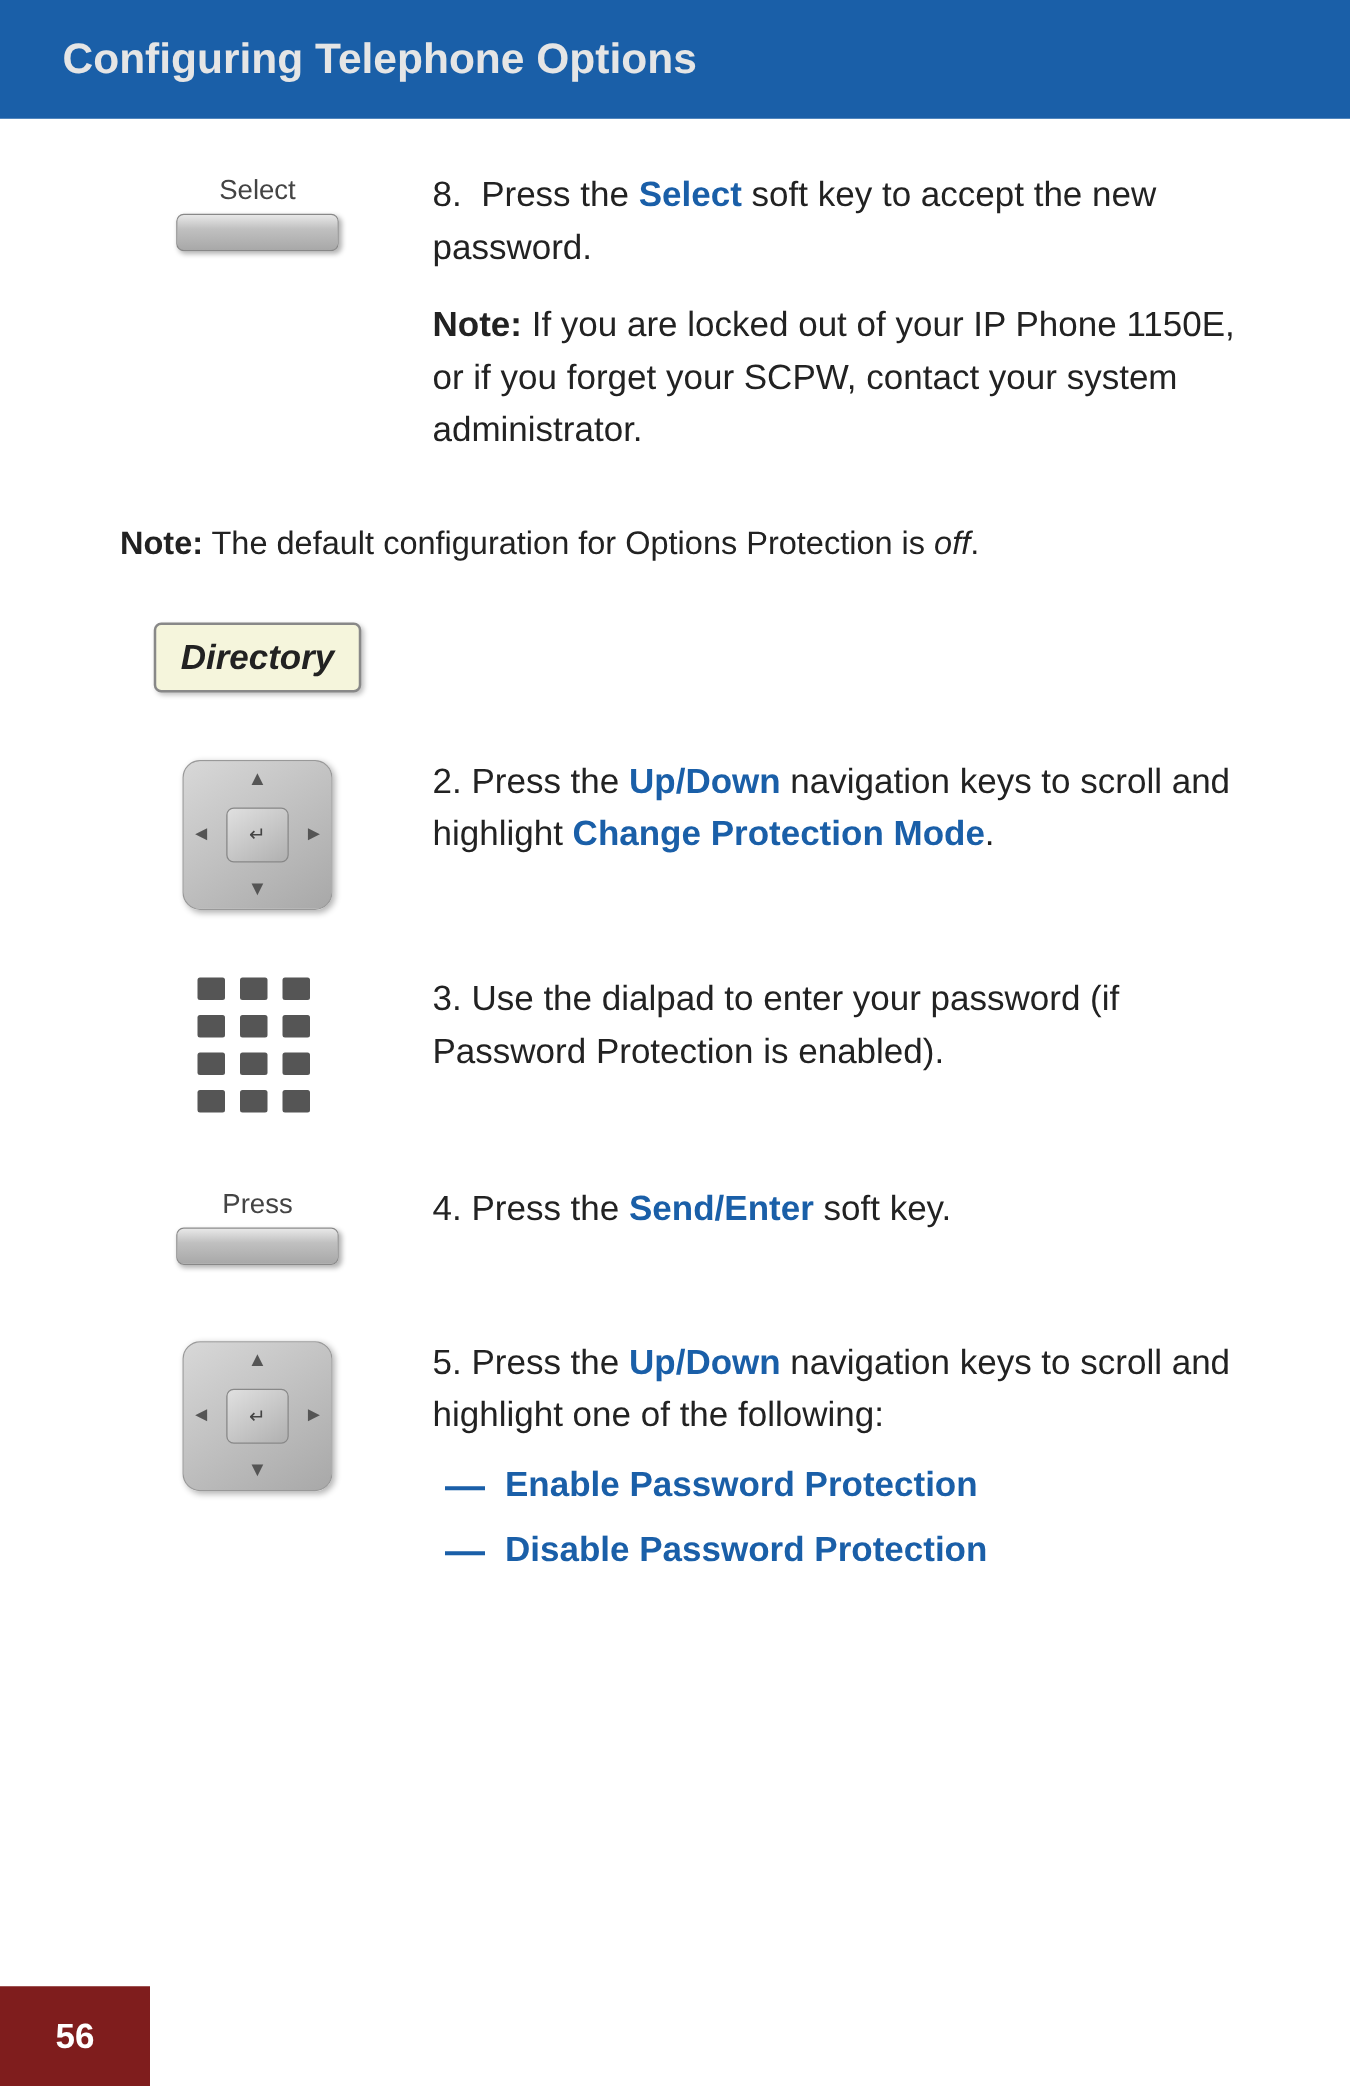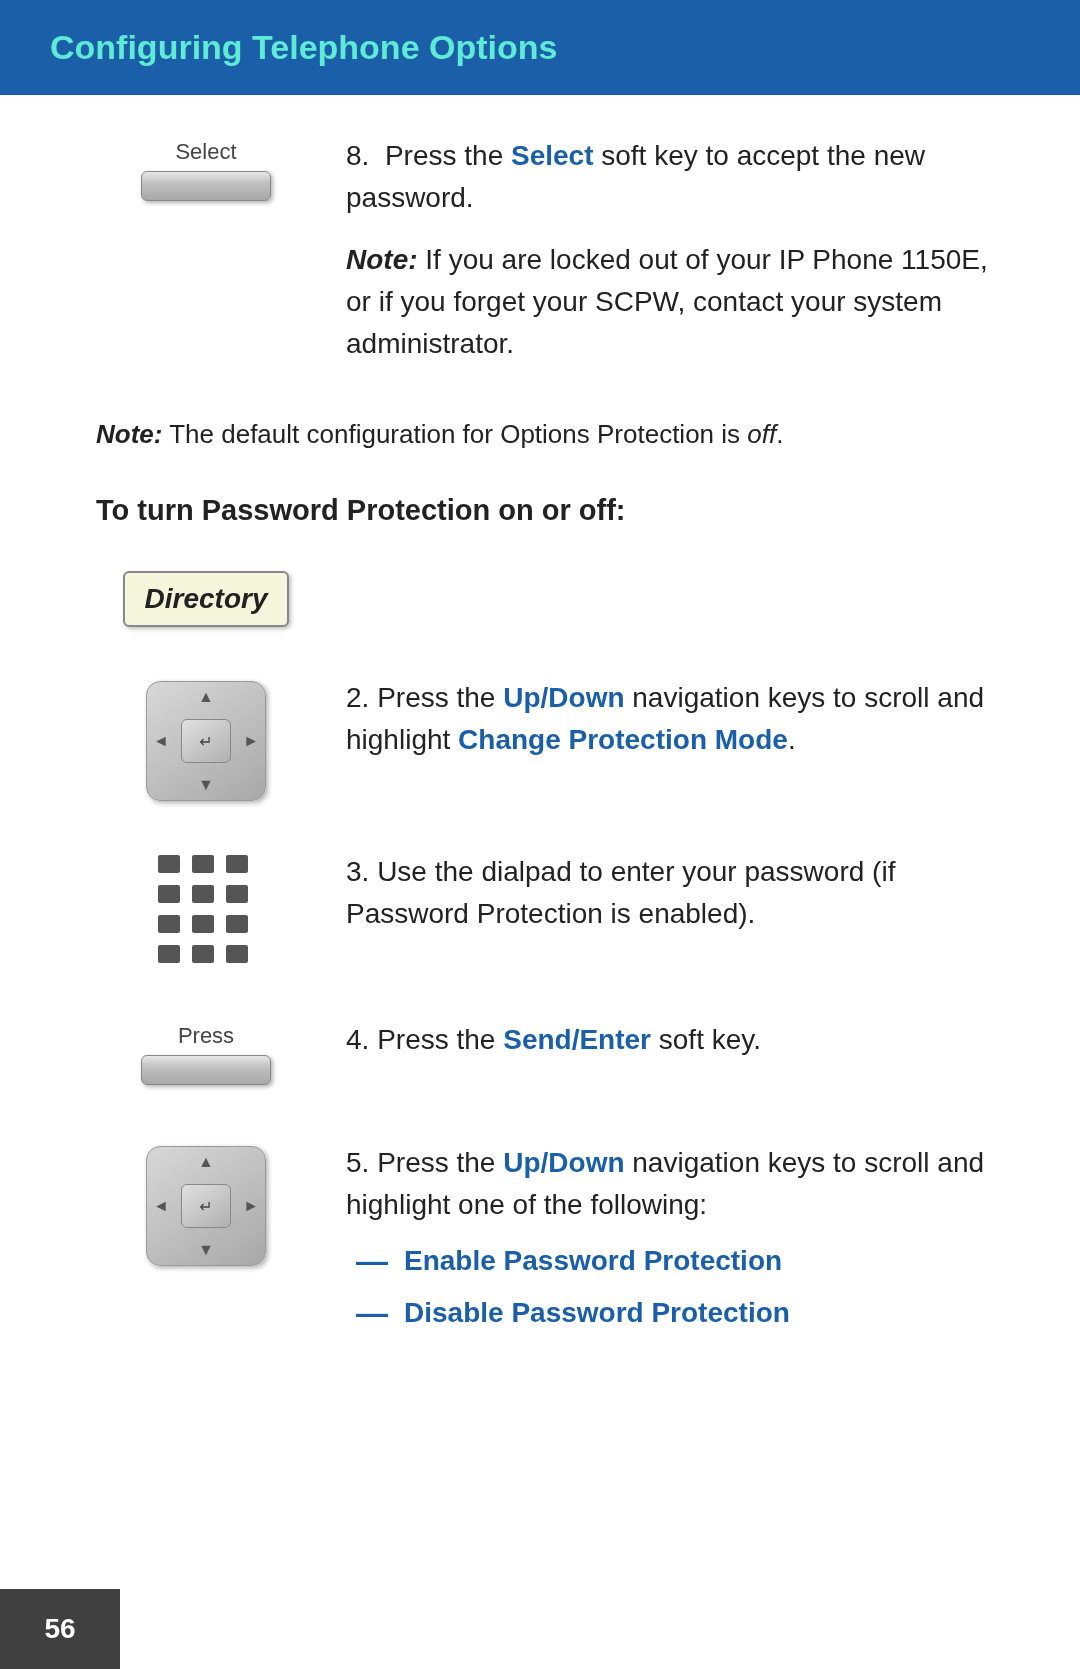--- a/index.html
+++ b/index.html
@@ -11,21 +11,21 @@
       font-size: 28px;
       color: #222;
       position: relative;
     }
     .header {
       background: #1a5fa8;
       padding: 28px 50px;
       margin-bottom: 40px;
     }
     .header-title {
-      color: #5eead4;
+      color: #e5e5e5;
       font-weight: bold;
       font-size: 34px;
     }
     .content {
       padding: 0 60px 80px 96px;
     }
     .step-row {
       display: flex;
       align-items: flex-start;
       margin-bottom: 50px;
@@ -95,21 +95,20 @@
       font-weight: bold;
     }
     
     .note-text {
       font-size: 26px;
       margin-bottom: 40px;
       line-height: 1.5;
     }
     .note-bold {
       font-weight: bold;
-      font-style: italic;
     }
     
     .section-heading {
       font-weight: bold;
       font-size: 29px;
       margin-bottom: 40px;
     }
     
     .bullet-list {
       margin-top: 14px;
@@ -127,21 +126,21 @@
       margin-right: 16px;
       line-height: 1;
     }
     
     .footer {
       position: absolute;
       bottom: 0;
       left: 0;
       width: 120px;
       height: 80px;
-      background: #404040;
+      background: #7f1d1d;
       display: flex;
       align-items: center;
       justify-content: center;
     }
     .footer-page {
       color: #ffffff;
       font-weight: bold;
       font-size: 28px;
     }
     
@@ -226,21 +225,20 @@
       <p style="margin-top:20px;">
         <span class="note-bold">Note:</span><span> If you are locked out of your IP Phone 1150E, or if you forget your SCPW, contact your system administrator.</span>
       </p>
     </div>
   </div>
 
   <p class="note-text">
     <span class="note-bold">Note:</span><span> The default configuration for Options Protection is </span><em><span>off</span></em><span>.</span>
   </p>
 
-  <p class="section-heading">To turn Password Protection on or off:</p>
 
   <div class="step-row">
     <div class="step-icon">
       <div class="directory-key">
         <span>Directory</span>
       </div>
     </div>
   </div>
 
   <div class="step-row">

